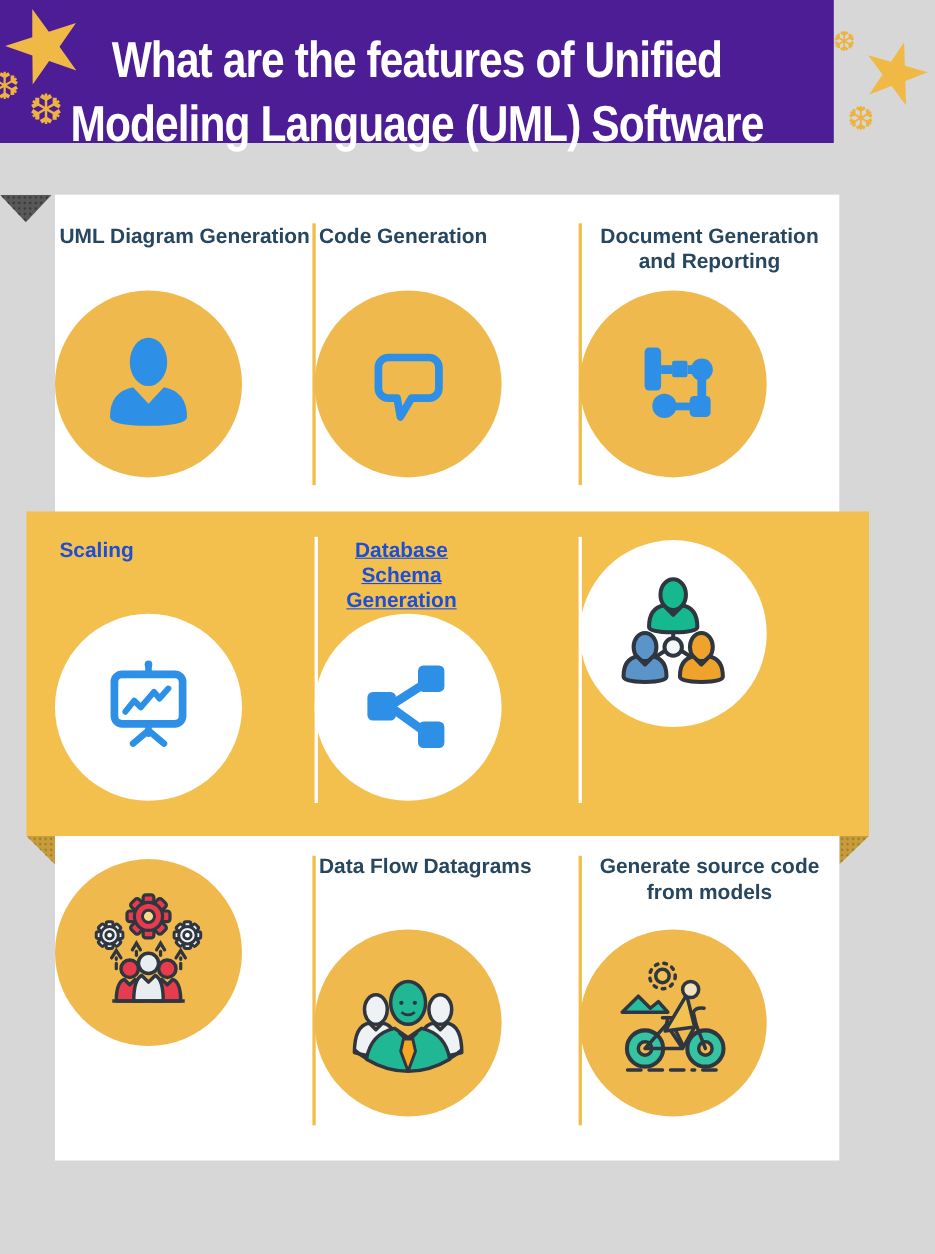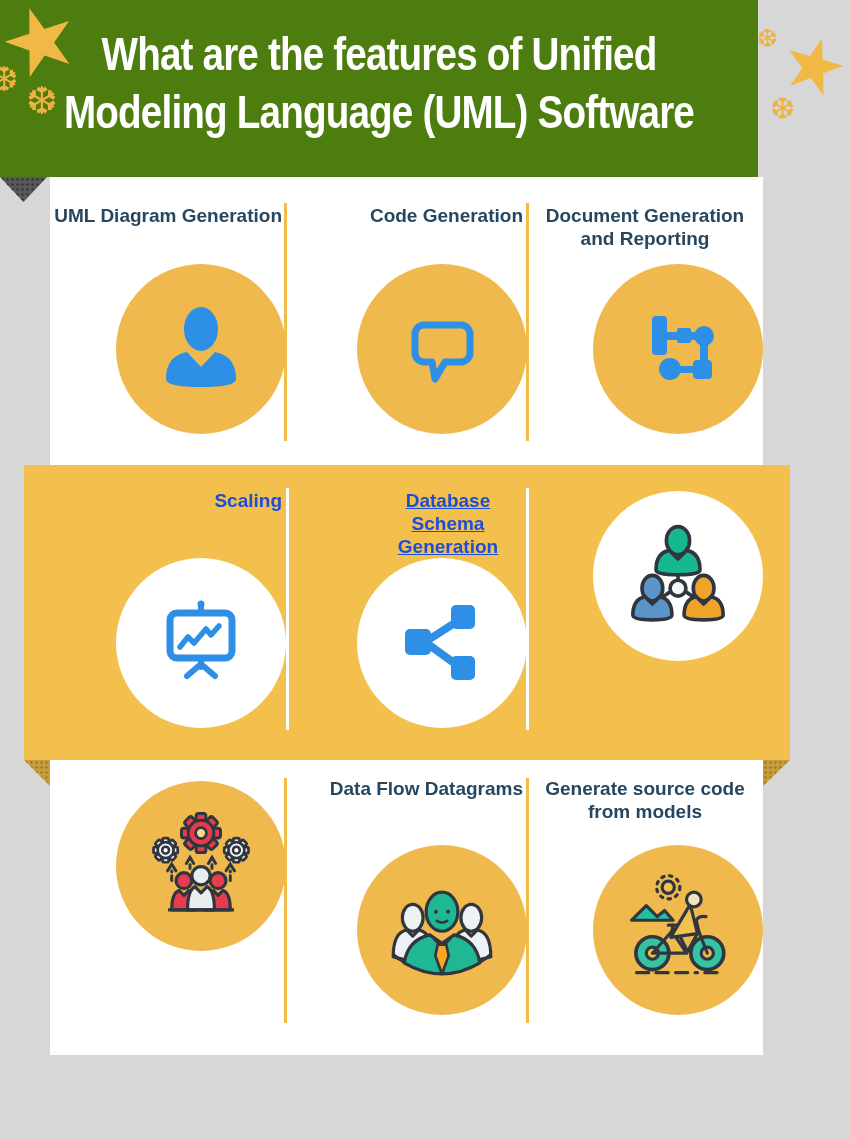--- a/index.html
+++ b/index.html
@@ -4,21 +4,21 @@
 <style>
   html,body{margin:0;padding:0;}
   body{
     width:850px;height:1140px;position:relative;overflow:hidden;
     background:#d7d7d7;
     font-family:"Liberation Sans", sans-serif;
   }
   
   .white-panel{position:absolute;left:50px;top:177px;width:713px;height:878px;background:#ffffff;}
   .yellow-band{position:absolute;left:24px;top:465px;width:766px;height:295px;background:#f3c04e;}
-  .header{position:absolute;left:0;top:0;width:758px;height:177px;background:#4d7c0f;}
+  .header{position:absolute;left:0;top:0;width:758px;height:130px;background:#4c1d95;}
   .header-title{
     position:absolute;left:0;right:0;top:26px;text-align:center;color:#ffffff;
     font-weight:700;font-size:46px;line-height:1.26;letter-spacing:-1px;
     transform:scaleX(0.84);transform-origin:50% 0;
   }
   .fold{position:absolute;}
   .fold-tl{left:0;top:177px;width:47px;height:25px;
     clip-path:polygon(0 0,100% 0,50% 100%);
     background:#585858;
     background-image:radial-gradient(circle,#383838 1px,transparent 1.4px);
@@ -35,21 +35,21 @@
     background-size:5px 5px;}
   
   .deco{position:absolute;pointer-events:none;}
   .snow{color:#eeb23f;line-height:1;}
   .star svg{display:block;}
   
   .row{position:absolute;left:50px;width:713px;display:flex;}
   .row-1{top:203px;}
   .row-2{top:487px;}
   .row-3{top:776px;}
-  .cell{width:236px;display:flex;flex-direction:column;align-items:flex-end;}
+  .cell{width:236px;display:flex;flex-direction:column;align-items:flex-start;}
   .cell.mid{width:241px;}
   .cell-title{
     font-weight:700;font-size:19px;line-height:1.21;text-align:center;
     color:#26475f;padding:0 4px;display:flex;align-items:flex-start;justify-content:center;
   }
   .row-1 .cell-title{height:56px;margin-top:2px;}
   .row-2 .cell-title{height:64px;margin-top:3px;color:#1d4ed8;}
   .row-3 .cell-title{height:62px;margin-top:2px;}
   .cell-title .narrow{display:inline-block;max-width:150px;text-decoration:underline;}
   .circle{width:170px;height:170px;border-radius:50%;display:flex;align-items:center;justify-content:center;}

